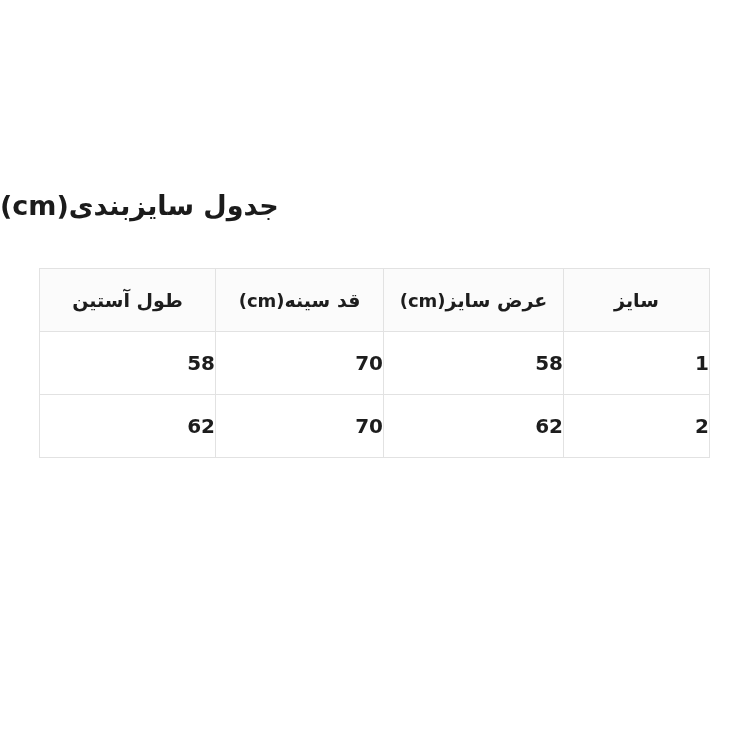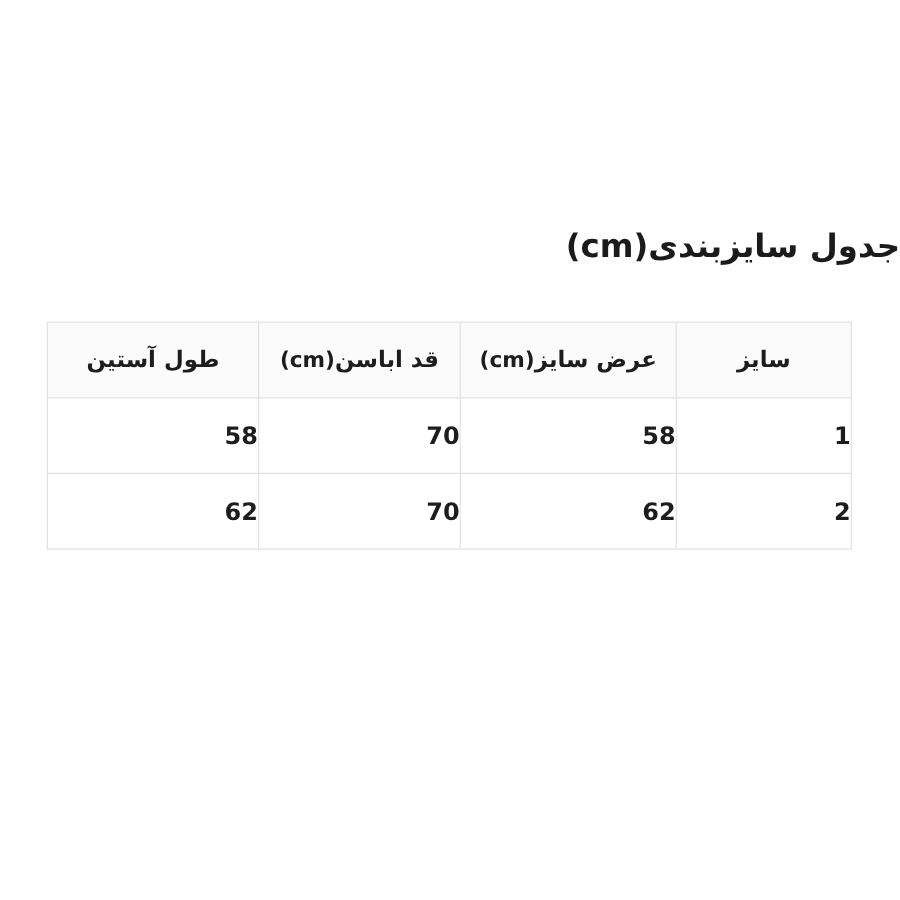--- a/index.html
+++ b/index.html
@@ -17,21 +17,21 @@
     position: relative;
     width: 750px;
     height: 750px;
     box-sizing: border-box;
   }
   .title {
     position: absolute;
     top: 190px;
     left: 0;
     width: 750px;
-    text-align: right;
+    text-align: left;
     font-size: 27px;
     font-weight: bold;
     color: #1b1b1b;
     direction: rtl;
     letter-spacing: 0px;
   }
   .title .unit {
     font-weight: bold;
   }
   .table-wrap {
@@ -91,21 +91,21 @@
       <colgroup>
         <col class="c-size">
         <col class="c-chest">
         <col class="c-hip">
         <col class="c-sleeve">
       </colgroup>
       <thead>
         <tr>
           <th><span>سایز</span><span class="unit"></span></th>
           <th><span>عرض سایز</span><span class="unit">(cm)</span></th>
-          <th><span>قد اباسن</span><span class="unit">(cm)</span></th>
+          <th><span>قد سینه</span><span class="unit">(cm)</span></th>
           <th><span>طول آستین</span><span class="unit"></span></th>
         </tr>
       </thead>
       <tbody>
         <tr>
           <td class="col-size">1</td>
           <td>58</td>
           <td>70</td>
           <td>58</td>
         </tr>

